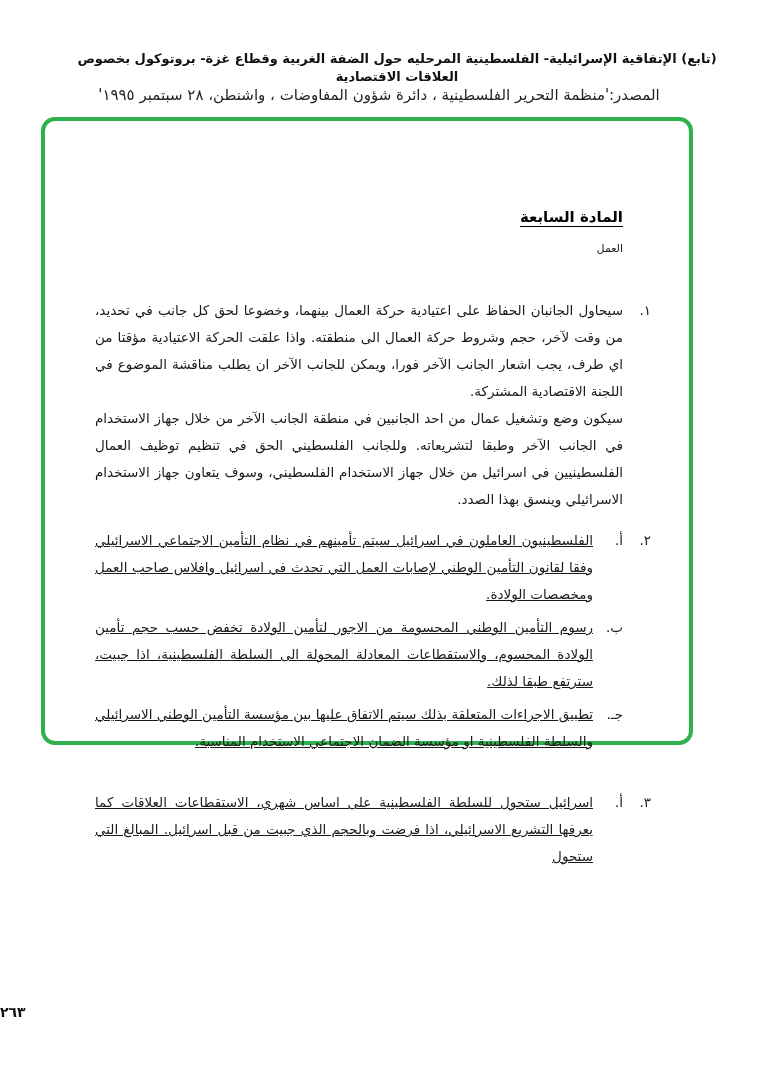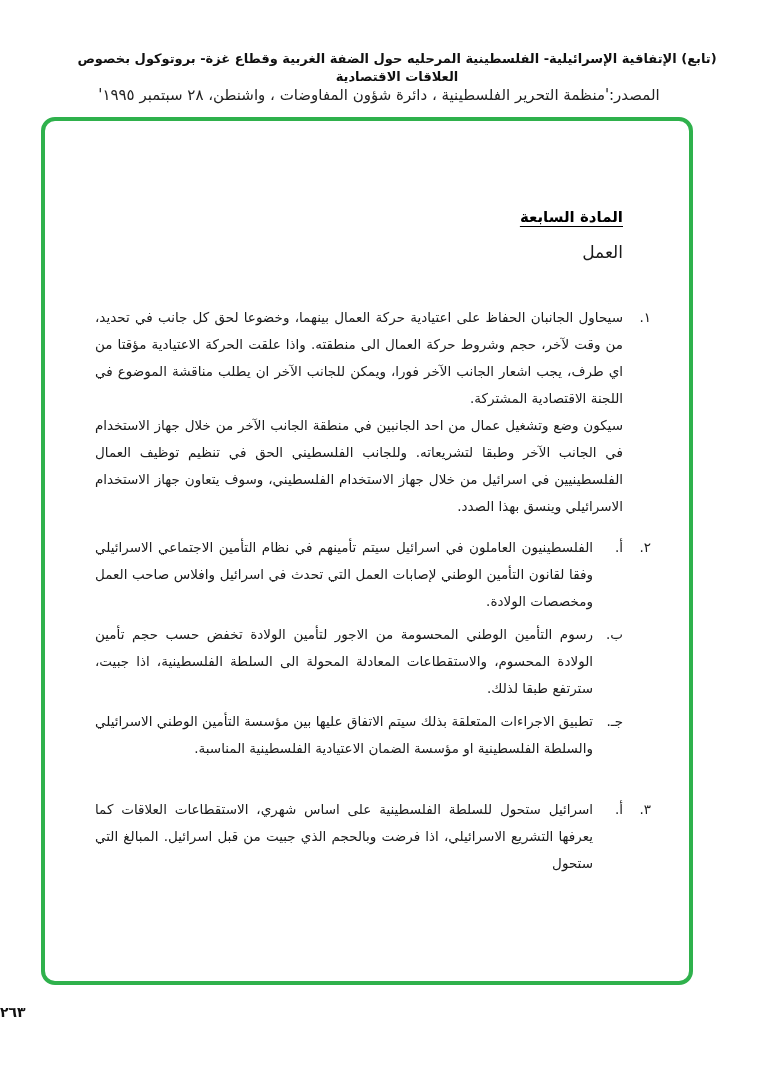--- a/index.html
+++ b/index.html
@@ -38,21 +38,21 @@
     color: #222;
     letter-spacing: 0.5px;
   }
 
   
   .doc-frame {
     position: absolute;
     left: 41px;
     top: 117px;
     width: 652px;
-    height: 868px;
+    height: 628px;
     border: 4px solid #2fb14c;
     border-radius: 14px;
     background: #ffffff;
     box-sizing: border-box;
   }
 
   .doc-content {
     direction: rtl;
     padding: 86px 38px 0 50px;
     text-align: right;
@@ -63,21 +63,21 @@
     margin-right: 28px;
     font-size: 15px;
     font-weight: bold;
     text-decoration: underline;
     text-underline-offset: 4px;
     color: #000;
   }
   .article-subtitle {
     margin-top: 16px;
     margin-right: 28px;
-    font-size: 17px;
+    font-size: 11px;
     color: #1a1a1a;
   }
 
   .items {
     margin-top: 42px;
   }
 
   .item {
     display: flex;
     font-size: 13.5px;
@@ -99,21 +99,21 @@
 
   .sub {
     display: flex;
     text-align: justify;
   }
   .sub + .sub { margin-top: 6px; }
   .sub-letter {
     width: 30px;
     flex-shrink: 0;
   }
-  .sub-body { flex: 1; }
+  .sub-body { flex: 1; text-decoration: underline; }
 
   .item-gap-large { margin-top: 34px; }
 
   
   .page-number {
     position: absolute;
     top: 1004px;
     left: 0;
     right: 0;
     text-align: left;
@@ -155,21 +155,21 @@
           <div class="sub">
             <div class="sub-letter">أ.</div>
             <div class="sub-body">الفلسطينيون العاملون في اسرائيل سيتم تأمينهم في نظام التأمين الاجتماعي الاسرائيلي وفقا لقانون التأمين الوطني لإصابات العمل التي تحدث في اسرائيل وافلاس صاحب العمل ومخصصات الولادة.</div>
           </div>
           <div class="sub">
             <div class="sub-letter">ب.</div>
             <div class="sub-body">رسوم التأمين الوطني المحسومة من الاجور لتأمين الولادة تخفض حسب حجم تأمين الولادة المحسوم، والاستقطاعات المعادلة المحولة الى السلطة الفلسطينية، اذا جبيت، سترتفع طبقا لذلك.</div>
           </div>
           <div class="sub">
             <div class="sub-letter">جـ.</div>
-            <div class="sub-body">تطبيق الاجراءات المتعلقة بذلك سيتم الاتفاق عليها بين مؤسسة التأمين الوطني الاسرائيلي والسلطة الفلسطينية او مؤسسة الضمان الاعتيادية الفلسطينية المناسبة.</div>
+            <div class="sub-body">تطبيق الاجراءات المتعلقة بذلك سيتم الاتفاق عليها بين مؤسسة التأمين الوطني الاسرائيلي والسلطة الفلسطينية او مؤسسة الضمان الاجتماعي الاستخدام المناسبة.</div>
           </div>
         </div>
       </div>
 
       <div class="item item-gap-large">
         <div class="num">٣.</div>
         <div class="body">
           <div class="sub">
             <div class="sub-letter">أ.</div>
             <div class="sub-body">اسرائيل ستحول للسلطة الفلسطينية على اساس شهري، الاستقطاعات العلاقات كما يعرفها التشريع الاسرائيلي، اذا فرضت وبالحجم الذي جبيت من قبل اسرائيل. المبالغ التي ستحول</div>

